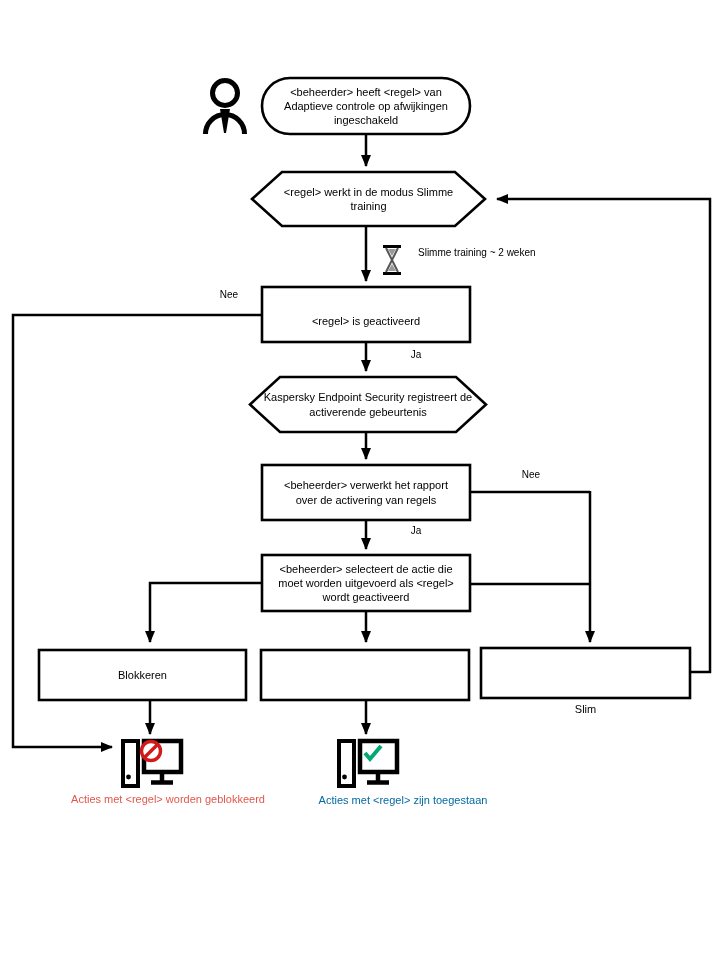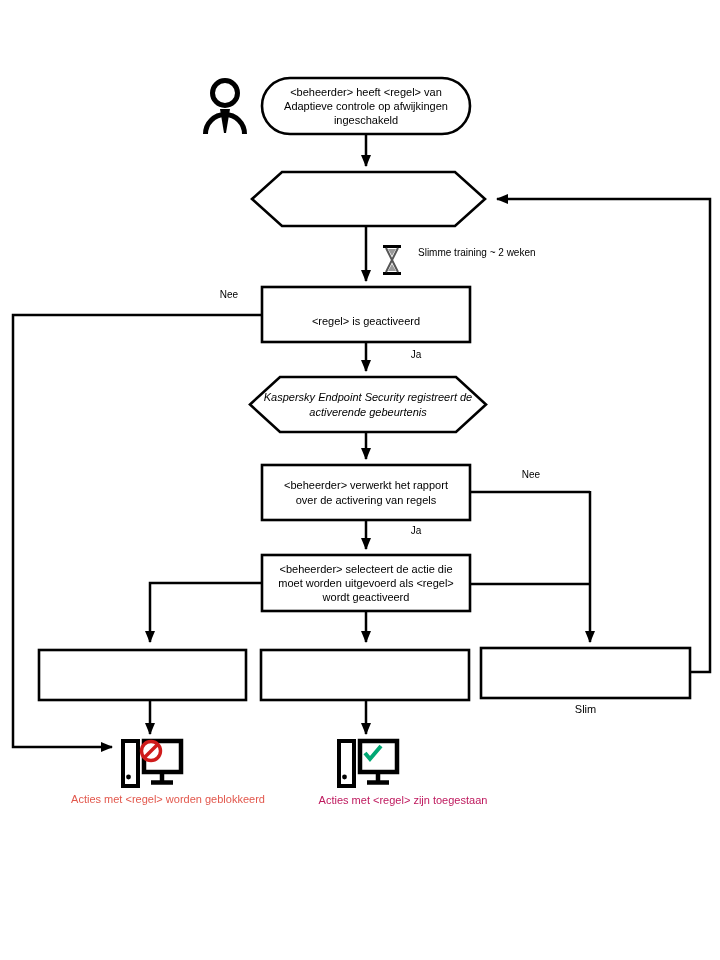--- a/index.html
+++ b/index.html
@@ -97,40 +97,42 @@
       <circle cx="8.5" cy="38" r="2.4" fill="#000"></circle>
       <rect x="24" y="2" width="37" height="31" fill="#fff" stroke="#000" stroke-width="4.5"></rect>
       <line x1="42" y1="33" x2="42" y2="42" stroke="#000" stroke-width="4.5"></line>
       <line x1="31" y1="43.5" x2="53" y2="43.5" stroke="#000" stroke-width="4.5"></line>
       <polyline points="29,14 34,20 45,7" fill="none" stroke="#00a874" stroke-width="4"></polyline>
     </g>
   </svg>
 
   <div class="txt" style="left:262px;top:78px;width:208px;height:56px;padding:0 4px;box-sizing:border-box;">&lt;beheerder&gt; heeft &lt;regel&gt; van Adaptieve controle op afwijkingen ingeschakeld</div>
 
+  <div class="txt" style="left:270px;top:172px;width:197px;height:54px;">&lt;regel&gt; werkt in de modus Slimme training</div>
 
   <div class="txt" style="left:262px;top:287px;width:208px;height:69px;">&lt;regel&gt; is geactiveerd</div>
 
-  <div class="txt" style="left:258px;top:377px;width:220px;height:55px;font-style:italic;">Kaspersky Endpoint Security registreert de activerende gebeurtenis</div>
+  <div class="txt" style="left:258px;top:377px;width:220px;height:55px;">Kaspersky Endpoint Security registreert de activerende gebeurtenis</div>
 
   <div class="txt" style="left:262px;top:465px;width:208px;height:55px;padding:0 14px;box-sizing:border-box;">&lt;beheerder&gt; verwerkt het rapport over de activering van regels</div>
 
   <div class="txt" style="left:262px;top:555px;width:208px;height:56px;padding:0 10px;box-sizing:border-box;">&lt;beheerder&gt; selecteert de actie die moet worden uitgevoerd als &lt;regel&gt; wordt geactiveerd</div>
 
+  <div class="txt" style="left:39px;top:650px;width:207px;height:50px;">Blokkeren</div>
 
 
   <div class="txt" style="left:481px;top:684px;width:209px;height:50px;">Slim</div>
 
   <div class="lbl" style="left:418px;top:247px;width:200px;text-align:left;">Slimme training ~ 2 weken</div>
 
   <div class="lbl" style="left:201px;top:289px;width:56px;">Nee</div>
 
   <div class="lbl" style="left:396px;top:349px;width:40px;">Ja</div>
 
   <div class="lbl" style="left:503px;top:469px;width:56px;">Nee</div>
 
   <div class="lbl" style="left:396px;top:525px;width:40px;">Ja</div>
 
   <div class="result" style="left:58px;top:792px;width:220px;color:#e2574c;">Acties met &lt;regel&gt; worden geblokkeerd</div>
 
-  <div class="result" style="left:278px;top:793px;width:250px;color:#be185d;white-space:nowrap;">Acties met &lt;regel&gt; zijn toegestaan</div>
+  <div class="result" style="left:278px;top:793px;width:250px;color:#0369a1;white-space:nowrap;">Acties met &lt;regel&gt; zijn toegestaan</div>
 
 </div>
 
 </body></html>

